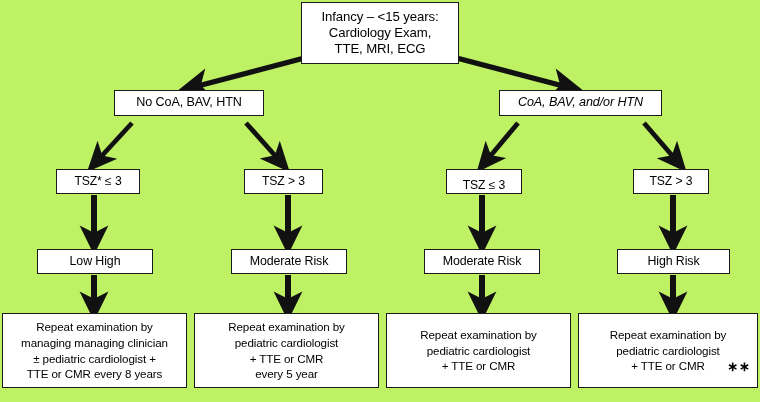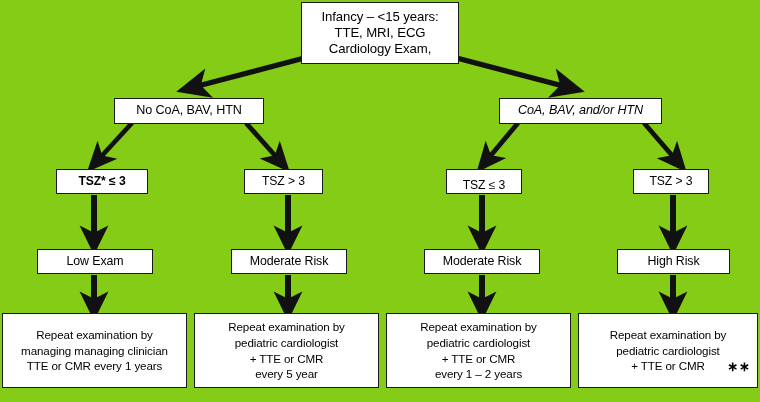--- a/index.html
+++ b/index.html
@@ -8,21 +8,21 @@
     background: #ffffff;
   }
   body {
     font-family: "Liberation Sans", sans-serif;
     color: #000000;
   }
   #canvas {
     position: relative;
     width: 760px;
     height: 402px;
-    background: #84cc16;
+    background: #bef264;
     overflow: hidden;
   }
   .node {
     position: absolute;
     box-sizing: border-box;
     border: 1.6px solid #1a1a1a;
     background: #ffffff;
     display: flex;
     flex-direction: column;
     align-items: center;
@@ -41,32 +41,32 @@
     left: 301px;
     top: 2px;
     width: 158px;
     height: 62px;
     font-size: 13.2px;
   }
   
   .lvl1 {
     height: 26px;
     font-size: 12.6px;
-    top: 98px;
+    top: 90px;
   }
   .lvl1-left  { left: 114px; width: 150px; }
   .lvl1-right { left: 499px; width: 163px; font-style: italic; }
 
   
   .lvl2 {
     height: 25px;
     font-size: 12.2px;
     top: 169px;
   }
-  .lvl2-a { left: 56px;  width: 92px; font-weight: bold; }
+  .lvl2-a { left: 56px;  width: 84px; }
   .lvl2-b { left: 244px; width: 79px; }
   .lvl2-c { left: 446px; width: 76px; justify-content: flex-end; }
   .lvl2-d { left: 633px; width: 76px; }
 
   
   .lvl3 {
     height: 25px;
     font-size: 12.4px;
     top: 249px;
   }
@@ -153,22 +153,22 @@
     <g stroke="#111111" stroke-width="6" fill="none">
       <path d="M94,275 L94,306" marker-end="url(#ahv)"></path>
       <path d="M288,275 L288,306" marker-end="url(#ahv)"></path>
       <path d="M482,275 L482,306" marker-end="url(#ahv)"></path>
       <path d="M673,275 L673,306" marker-end="url(#ahv)"></path>
     </g>
   </svg>
 
   <div class="node root">
     <span class="ln">Infancy – &lt;15 years:</span>
+    <span class="ln">Cardiology Exam,</span>
     <span class="ln">TTE, MRI, ECG</span>
-    <span class="ln">Cardiology Exam,</span>
   </div>
 
   <div class="node lvl1 lvl1-left">
     <span class="ln">No CoA, BAV, HTN</span>
   </div>
   <div class="node lvl1 lvl1-right">
     <span class="ln">CoA, BAV, and/or HTN</span>
   </div>
 
   <div class="node lvl2 lvl2-a">
@@ -178,50 +178,50 @@
     <span class="ln">TSZ &gt; 3</span>
   </div>
   <div class="node lvl2 lvl2-c">
     <span class="ln">TSZ ≤ 3</span>
   </div>
   <div class="node lvl2 lvl2-d">
     <span class="ln">TSZ &gt; 3</span>
   </div>
 
   <div class="node lvl3 lvl3-a">
-    <span class="ln">Low Exam</span>
+    <span class="ln">Low High</span>
   </div>
   <div class="node lvl3 lvl3-b">
     <span class="ln">Moderate Risk</span>
   </div>
   <div class="node lvl3 lvl3-c">
     <span class="ln">Moderate Risk</span>
   </div>
   <div class="node lvl3 lvl3-d">
     <span class="ln">High Risk</span>
   </div>
 
   <div class="node lvl4 lvl4-a">
     <span class="ln">Repeat examination by</span>
     <span class="ln">managing managing clinician</span>
-    <span class="ln">TTE or CMR every 1 years</span>
+    <span class="ln">± pediatric cardiologist +</span>
+    <span class="ln">TTE or CMR every 8 years</span>
   </div>
 
   <div class="node lvl4 lvl4-b">
     <span class="ln">Repeat examination by</span>
     <span class="ln">pediatric cardiologist</span>
     <span class="ln">+ TTE or CMR</span>
     <span class="ln">every 5 year</span>
   </div>
 
   <div class="node lvl4 lvl4-c">
     <span class="ln">Repeat examination by</span>
     <span class="ln">pediatric cardiologist</span>
     <span class="ln">+ TTE or CMR</span>
-    <span class="ln">every 1 – 2 years</span>
   </div>
 
   <div class="node lvl4 lvl4-d">
     <span class="ln">Repeat examination by</span>
     <span class="ln">pediatric cardiologist</span>
     <span class="ln">+ TTE or CMR</span>
     <span class="footnote-mark">∗∗</span>
   </div>
 
 </div>

